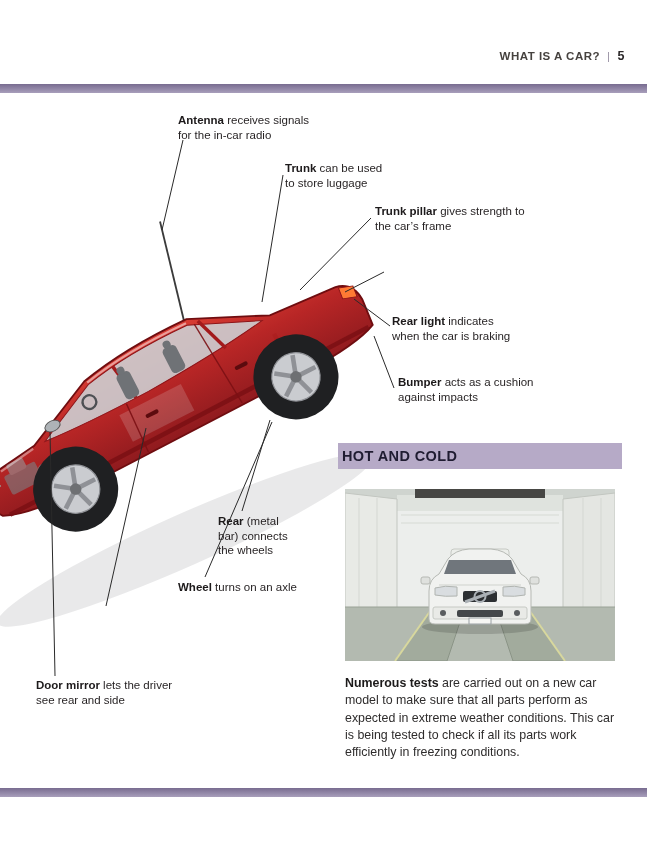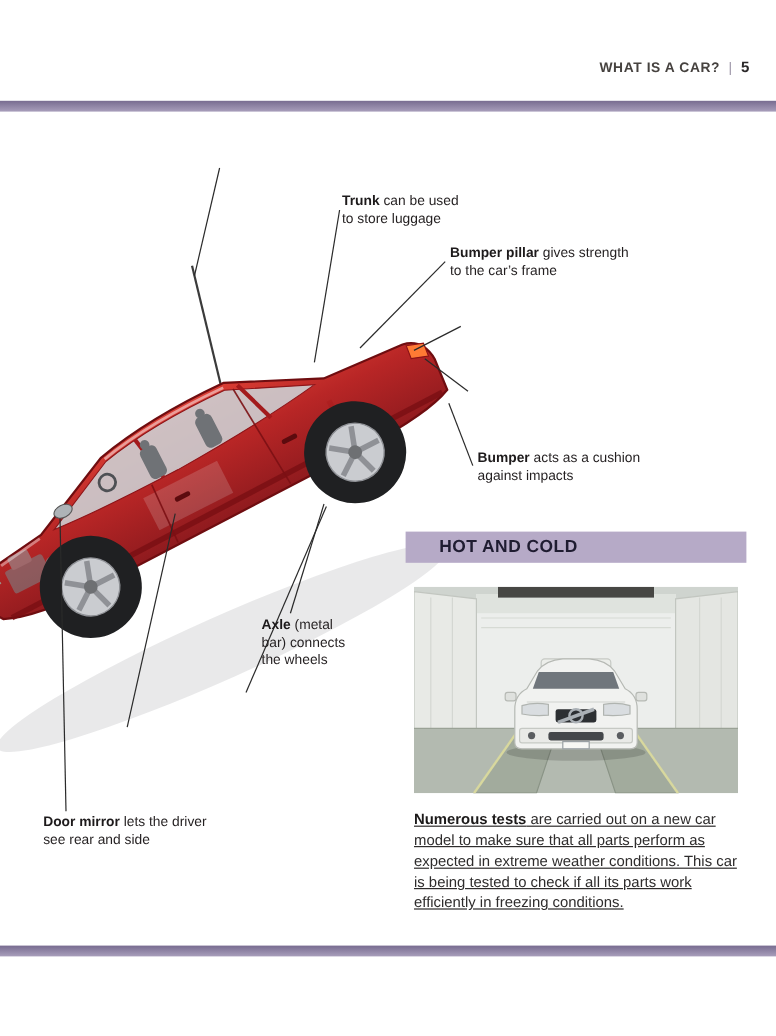--- a/index.html
+++ b/index.html
@@ -18,24 +18,24 @@
   .rule.bottom{top:788px;}
   
   .label{position:absolute;font-size:11.5px;line-height:14.6px;color:#231f20;z-index:3;}
   .label b{font-weight:bold;color:#1d1a1b;}
   
   .car-svg{position:absolute;left:-15px;top:148px;z-index:1;}
   .leader-svg{position:absolute;left:0;top:0;z-index:2;pointer-events:none;}
   
   .sidebar{position:absolute;left:338px;top:443px;width:284px;z-index:4;}
   .sidebar-header{height:26px;background:#b6aac7;display:flex;align-items:center;
-                  padding:0 28px;box-sizing:border-box;}
+                  padding:0 4px;box-sizing:border-box;}
   .sidebar-header .shtitle{font-size:14.5px;font-weight:bold;letter-spacing:.4px;color:#1f1c31;}
   .chamber{display:block;margin:20px auto 0;}
-  .caption{margin:14px 4px 0 7px;font-size:12.4px;line-height:17.3px;color:#2e2c2c;text-decoration:underline;}
+  .caption{margin:14px 4px 0 7px;font-size:12.4px;line-height:17.3px;color:#2e2c2c;}
   .caption b{font-weight:bold;color:#1c1a1a;}
 </style>
 </head>
 <body>
 
 <div class="page">
 
   <div class="header">
     <span class="title">WHAT IS A CAR?</span>
     <span class="sep">|</span>
@@ -130,31 +130,40 @@
       <line x1="384" y1="272" x2="345" y2="292"></line>
       <line x1="390" y1="326" x2="354" y2="299"></line>
       <line x1="394" y1="388" x2="374" y2="336"></line>
       <line x1="242" y1="511" x2="270" y2="420"></line>
       <line x1="205" y1="577" x2="272" y2="422"></line>
       <line x1="106" y1="606" x2="146" y2="428"></line>
       <line x1="55" y1="676" x2="50" y2="432"></line>
     </g>
   </svg>
 
+  <div class="label" style="left:178px;top:113px;width:140px">
+    <b>Antenna</b><span> receives signals for the in-car radio</span>
+  </div>
   <div class="label" style="left:285px;top:161px;width:105px">
     <b>Trunk</b><span> can be used to store luggage</span>
   </div>
   <div class="label" style="left:375px;top:204px;width:152px">
-    <b>Bumper pillar</b><span> gives strength to the car’s frame</span>
+    <b>Trunk pillar</b><span> gives strength to the car’s frame</span>
+  </div>
+  <div class="label" style="left:392px;top:314px;width:132px">
+    <b>Rear light</b><span> indicates when the car is braking</span>
   </div>
   <div class="label" style="left:398px;top:375px;width:142px">
     <b>Bumper</b><span> acts as a cushion against impacts</span>
   </div>
   <div class="label" style="left:218px;top:514px;width:82px">
-    <b>Axle</b><span> (metal bar) connects the wheels</span>
+    <b>Rear</b><span> (metal bar) connects the wheels</span>
+  </div>
+  <div class="label" style="left:178px;top:580px;width:160px">
+    <b>Wheel</b><span> turns on an axle</span>
   </div>
   <div class="label" style="left:36px;top:678px;width:138px">
     <b>Door mirror</b><span> lets the driver see rear and side</span>
   </div>
 
   <div class="sidebar">
     <div class="sidebar-header">
       <span class="shtitle">HOT AND COLD</span>
     </div>
     <svg class="chamber" width="270" height="172" viewBox="0 0 270 172">

